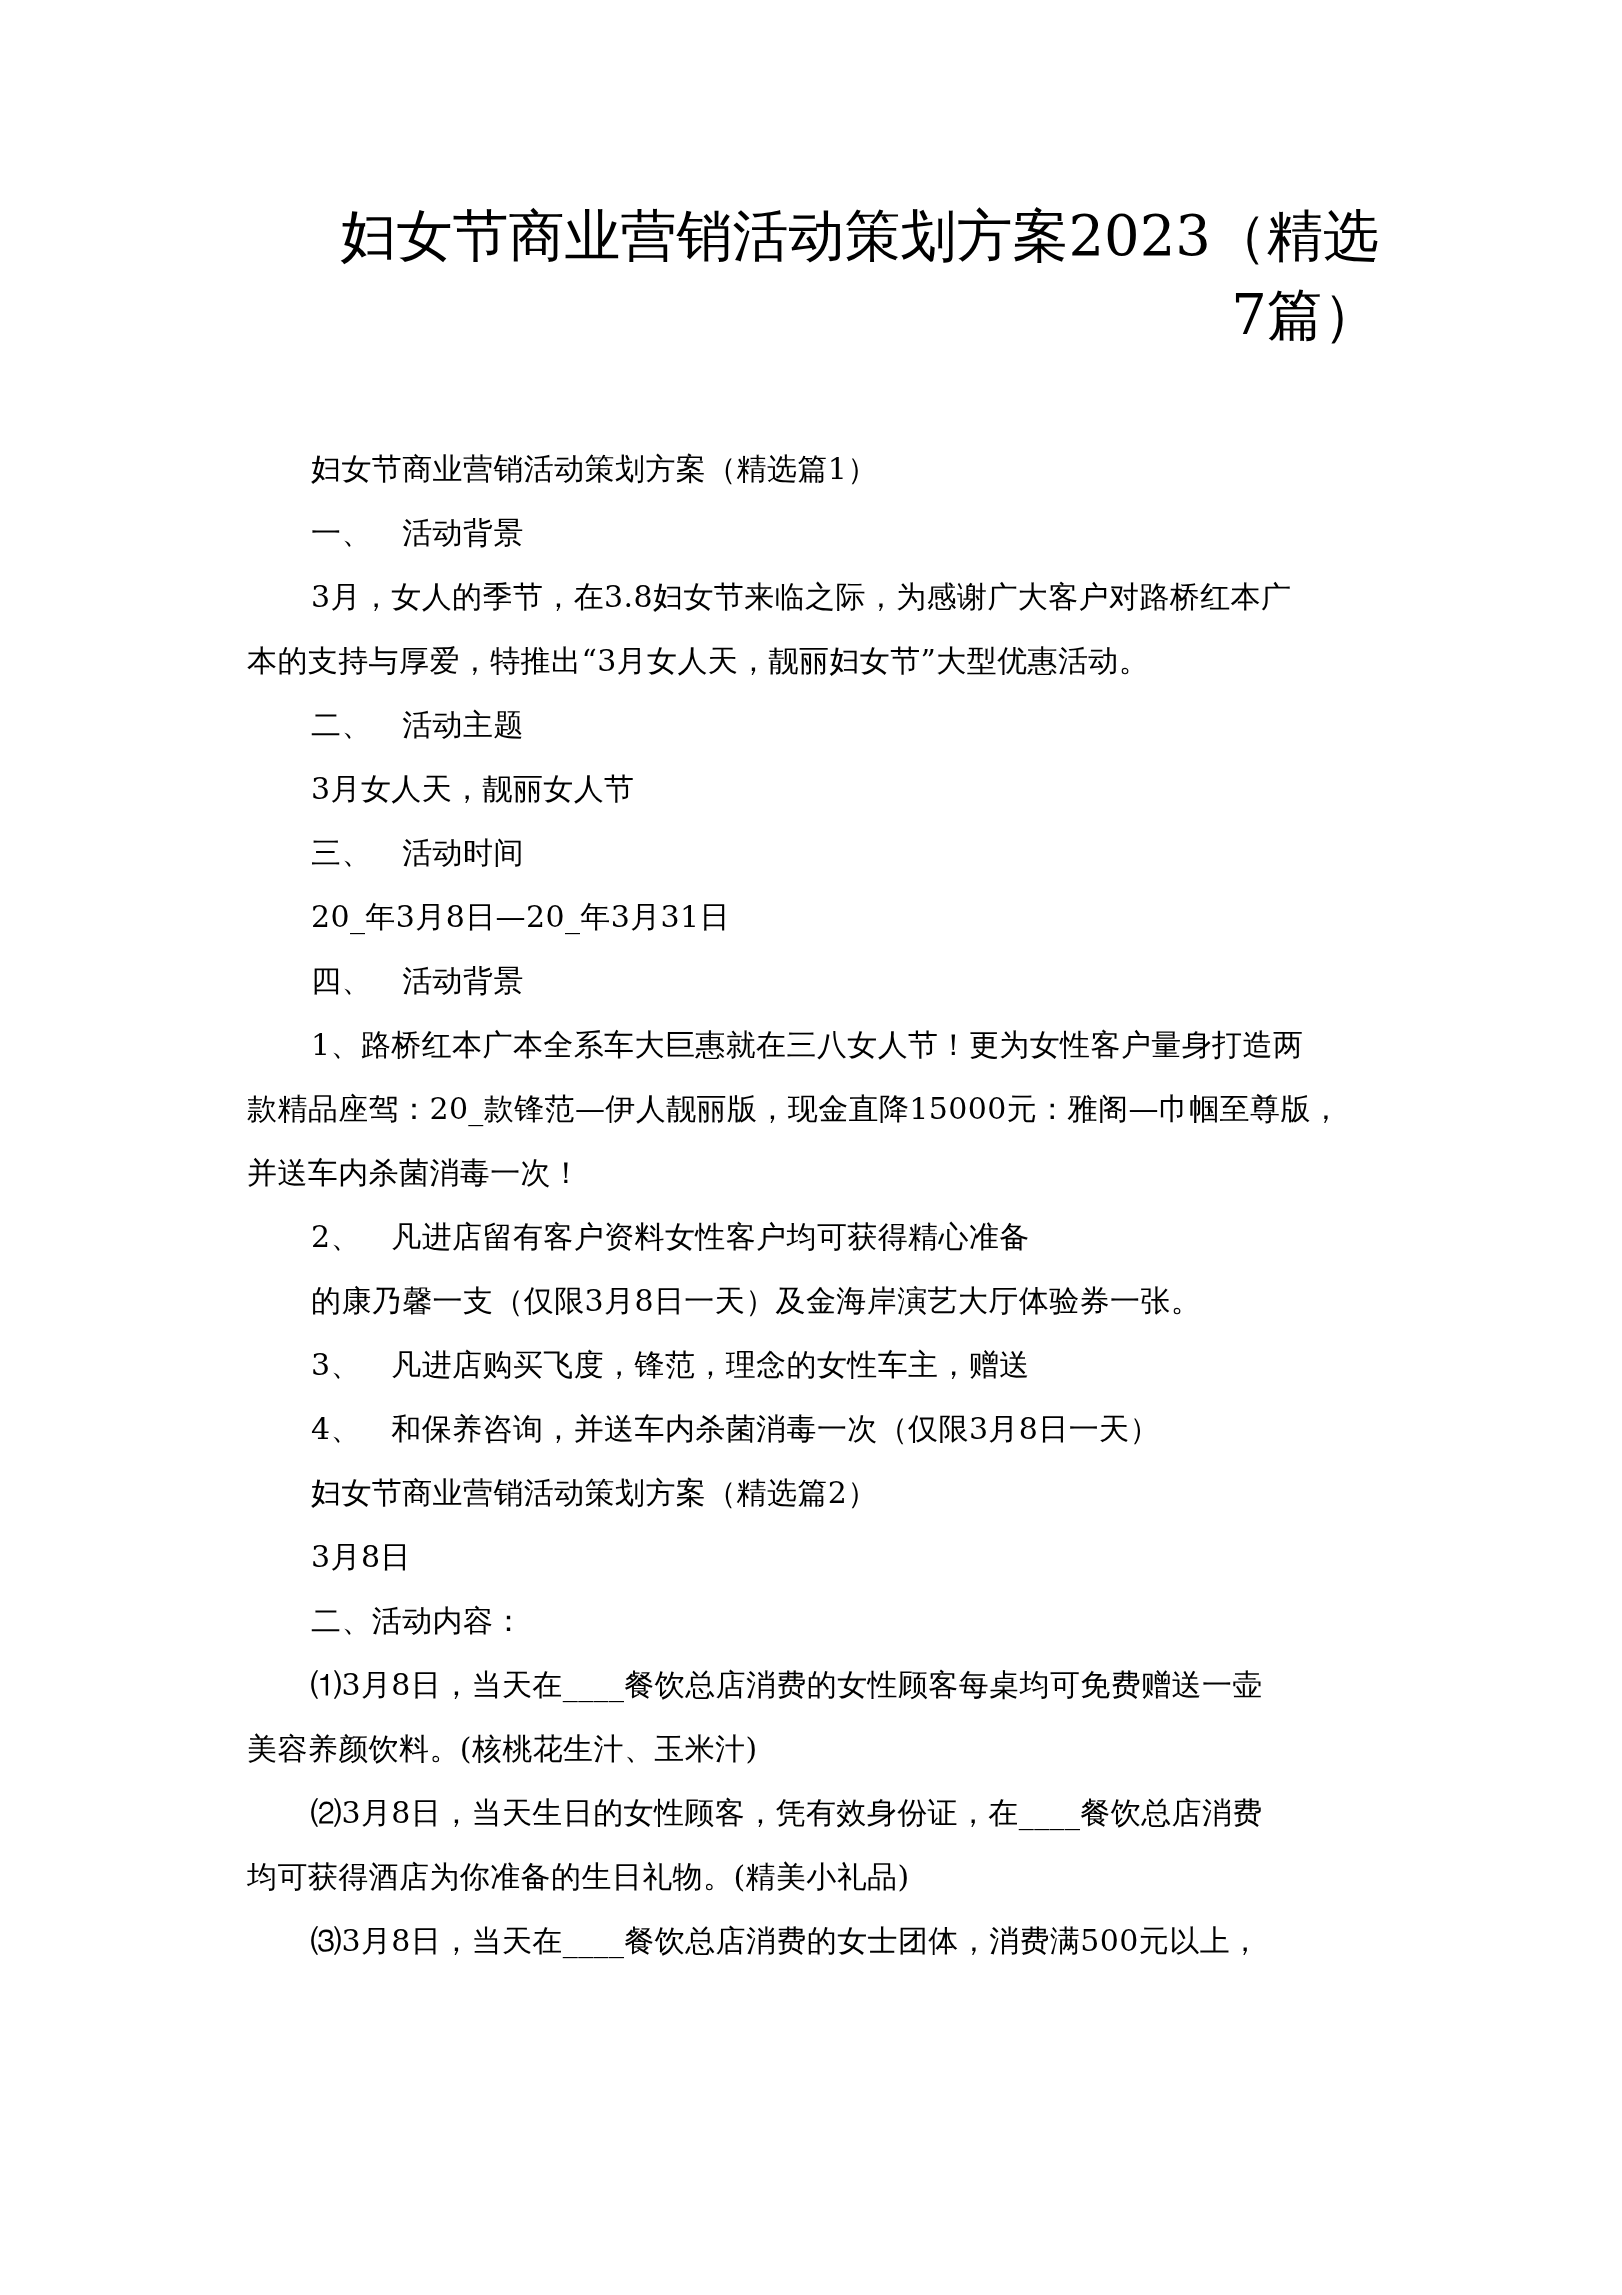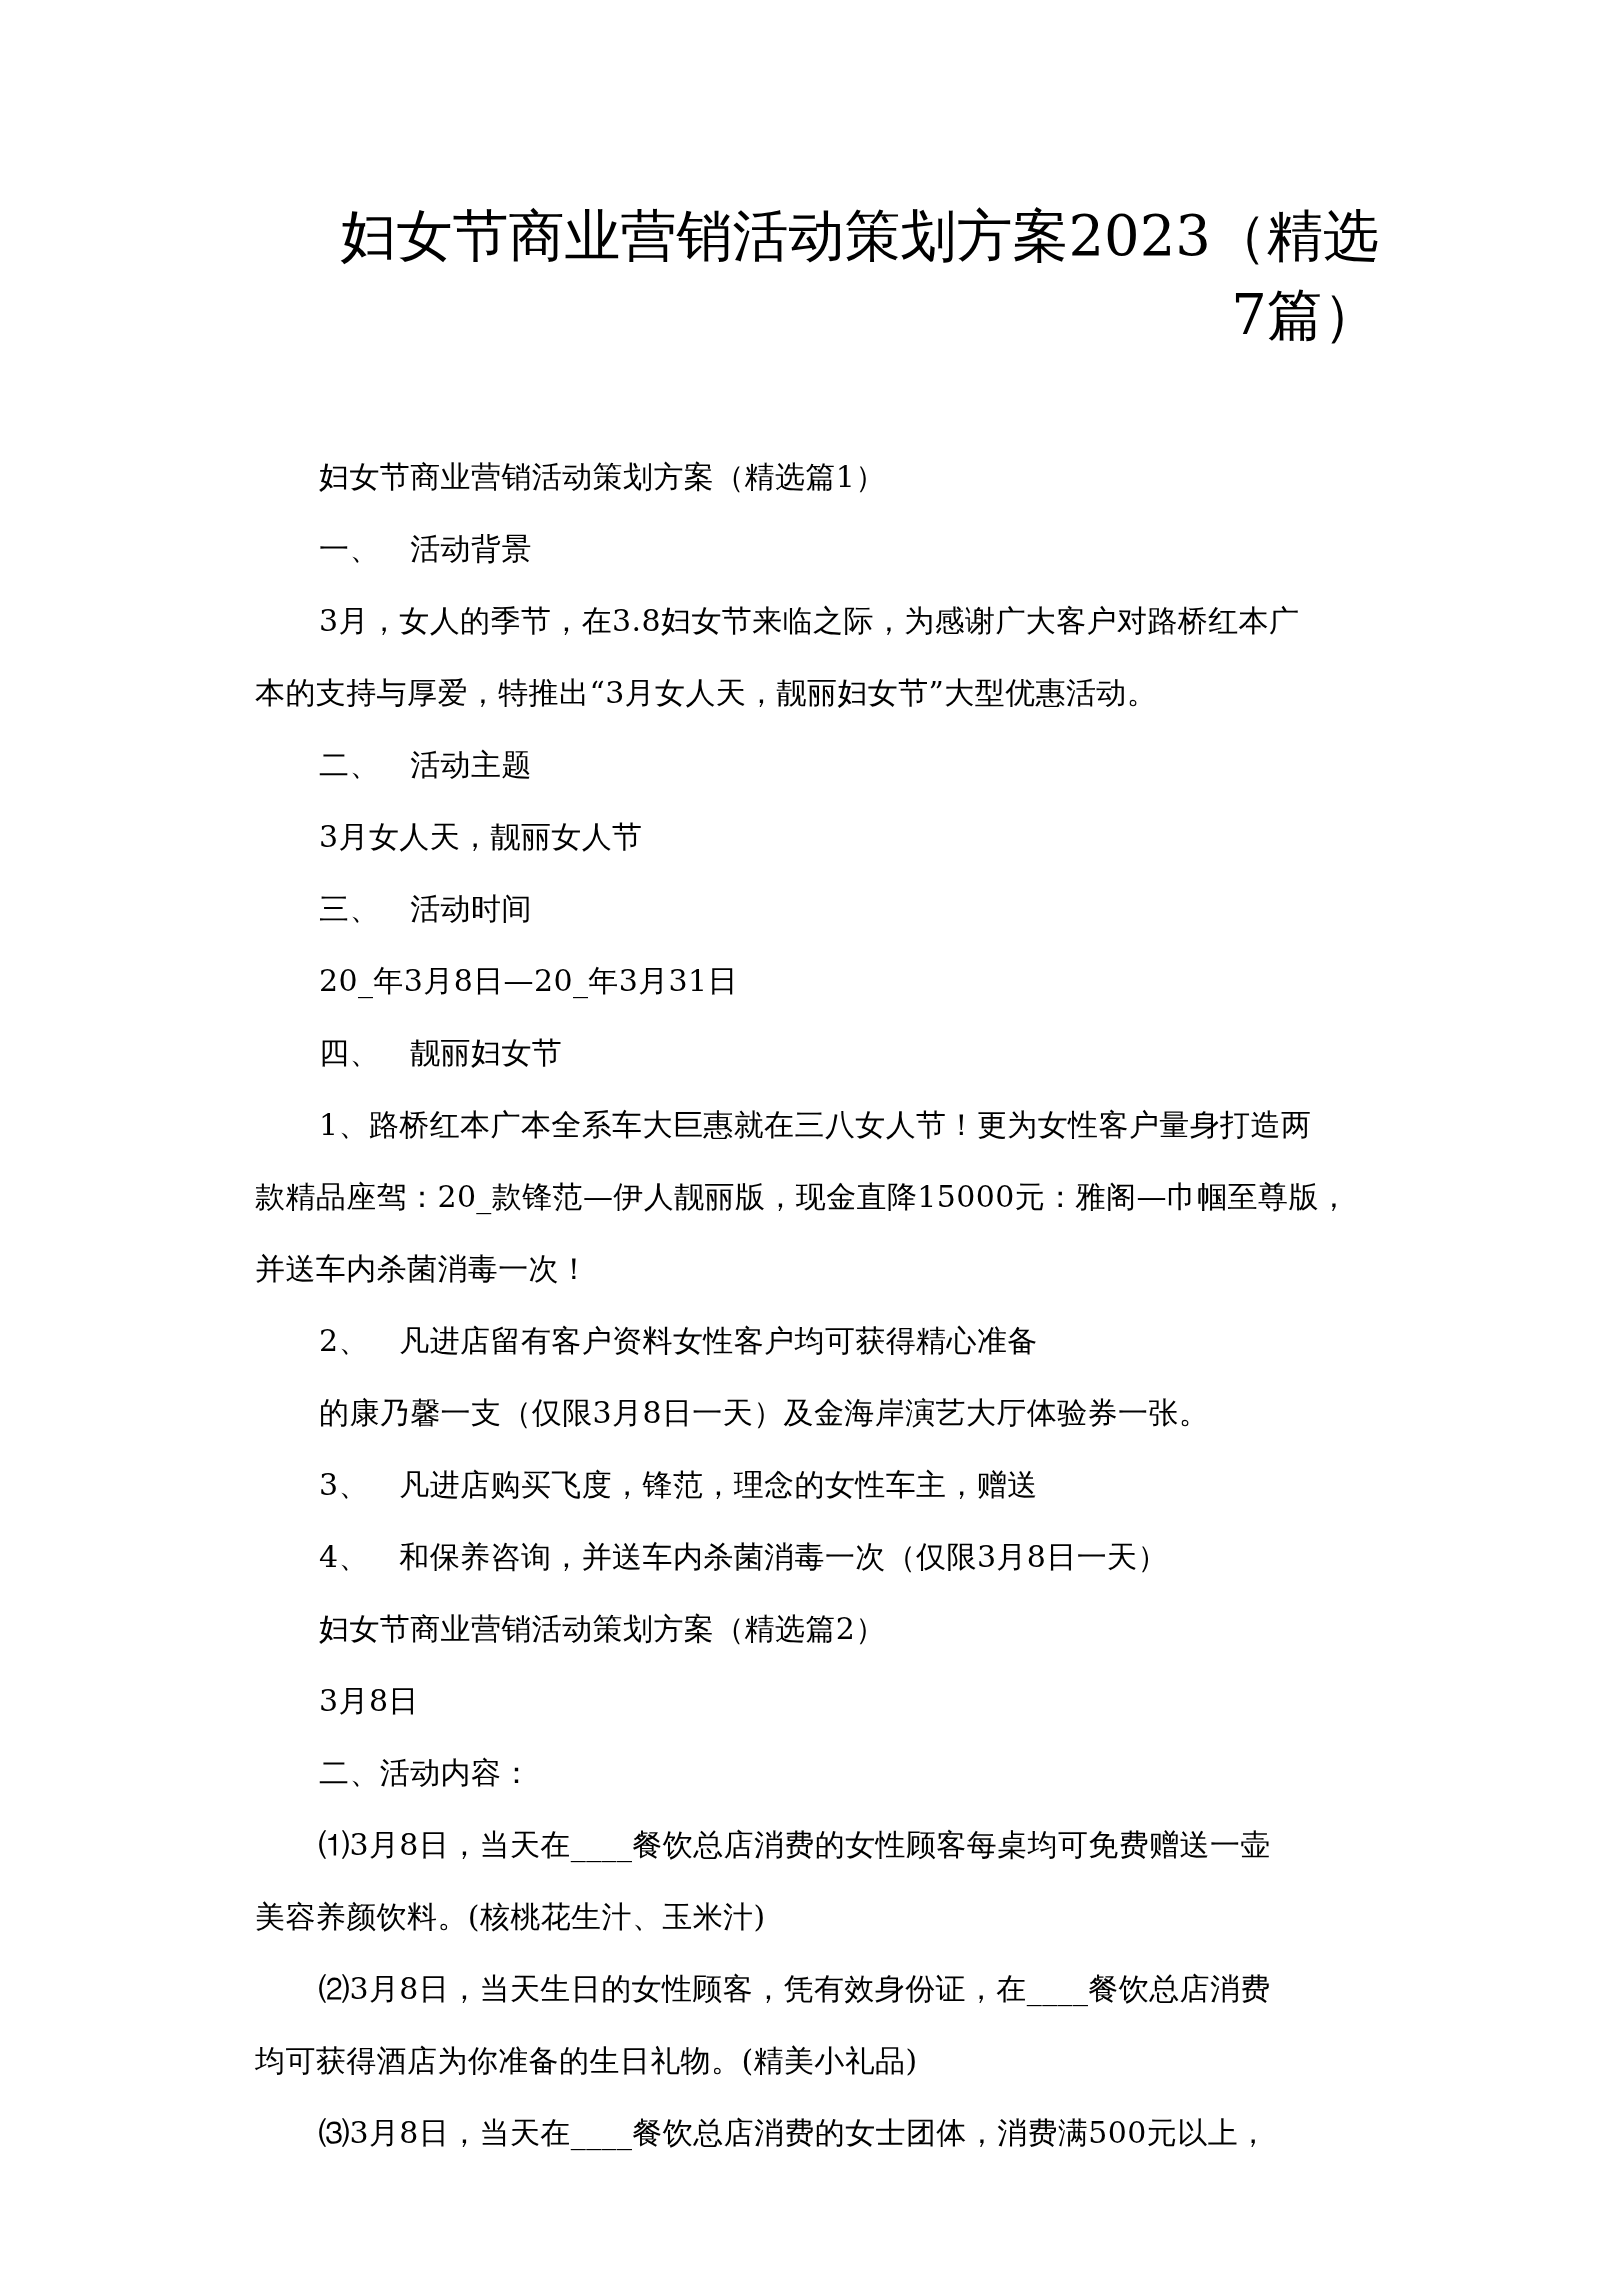--- a/index.html
+++ b/index.html
@@ -35,21 +35,21 @@
     }
     .body {
       position: absolute;
       left: 0;
       top: 437px;
       width: 1132px;
     }
     .p {
       font-size: 30px;
       line-height: 64px;
-      margin: 8px;
+      margin: 0;
       white-space: nowrap;
       letter-spacing: 0.4px;
     }
     .indent { padding-left: 64px; }
   </style>
 </head>
 <body>
 
 <div class="page">
   <h1 class="title">
@@ -59,21 +59,21 @@
 
   <div class="body">
     <p class="p indent">妇女节商业营销活动策划方案（精选篇1）</p>
     <p class="p indent">一、　活动背景</p>
     <p class="p indent">3月，女人的季节，在3.8妇女节来临之际，为感谢广大客户对路桥红本广</p>
     <p class="p">本的支持与厚爱，特推出“3月女人天，靓丽妇女节”大型优惠活动。</p>
     <p class="p indent">二、　活动主题</p>
     <p class="p indent">3月女人天，靓丽女人节</p>
     <p class="p indent">三、　活动时间</p>
     <p class="p indent">20_年3月8日—20_年3月31日</p>
-    <p class="p indent">四、　靓丽妇女节</p>
+    <p class="p indent">四、　活动背景</p>
     <p class="p indent">1、路桥红本广本全系车大巨惠就在三八女人节！更为女性客户量身打造两</p>
     <p class="p">款精品座驾：20_款锋范—伊人靓丽版，现金直降15000元：雅阁—巾帼至尊版，</p>
     <p class="p">并送车内杀菌消毒一次！</p>
     <p class="p indent">2、　凡进店留有客户资料女性客户均可获得精心准备</p>
     <p class="p indent">的康乃馨一支（仅限3月8日一天）及金海岸演艺大厅体验券一张。</p>
     <p class="p indent">3、　凡进店购买飞度，锋范，理念的女性车主，赠送</p>
     <p class="p indent">4、　和保养咨询，并送车内杀菌消毒一次（仅限3月8日一天）</p>
     <p class="p indent">妇女节商业营销活动策划方案（精选篇2）</p>
     <p class="p indent">3月8日</p>
     <p class="p indent">二、活动内容：</p>

